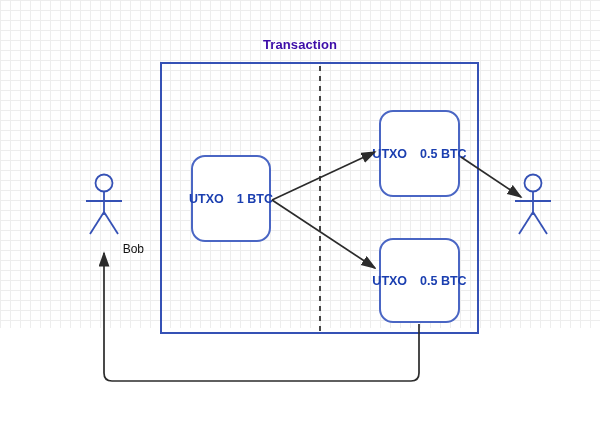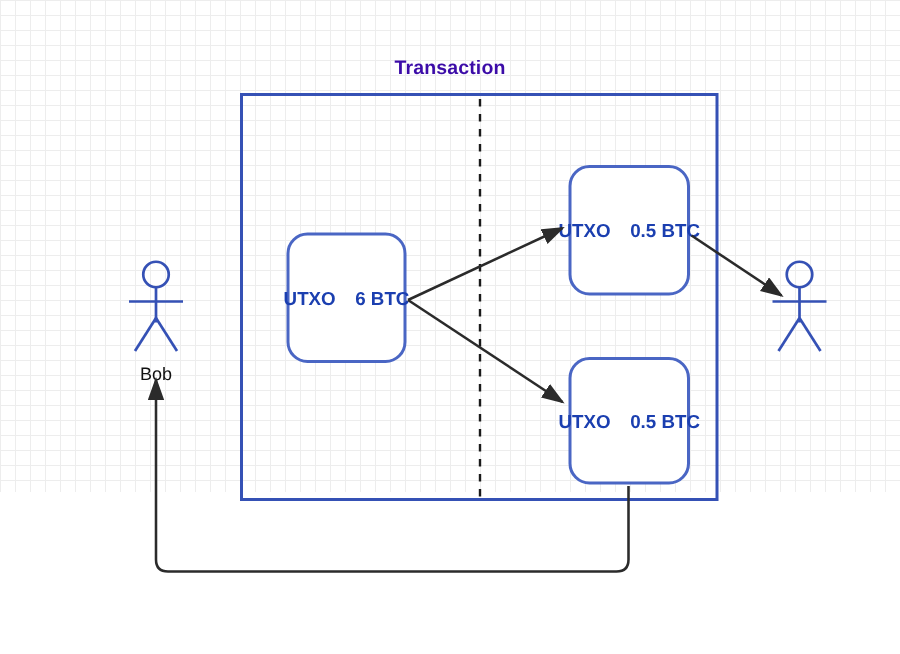--- a/index.html
+++ b/index.html
@@ -72,41 +72,41 @@
     white-space:nowrap;
   }
   .box-input{ left:191px; top:155px; width:80px; height:87px; }
   .box-out1 { left:379px; top:110px; width:81px; height:87px; }
   .box-out2 { left:379px; top:238px; width:81px; height:85px; }
 
   .person-label{
     position:absolute;
     color:#111111;
     font-size:12px;
-    text-align:center;
+    text-align:right;
     white-space:nowrap;
     width:80px;
   }
   .label-bob  { left:64px;  top:242px; }
   .label-alice{ left:494px; top:242px; }
 </style>
 </head>
 <body>
 
 <div id="stage">
 
   <div class="title-transaction">Transaction</div>
 
   <div class="tx-container"></div>
 
 
 
   <div class="utxo-box box-input">
     <span class="ln">UTXO</span>
-    <span class="ln">6 BTC</span>
+    <span class="ln">1 BTC</span>
   </div>
 
   <div class="utxo-box box-out1">
     <span class="ln">UTXO</span>
     <span class="ln">0.5 BTC</span>
   </div>
 
   <div class="utxo-box box-out2">
     <span class="ln">UTXO</span>
     <span class="ln">0.5 BTC</span>

